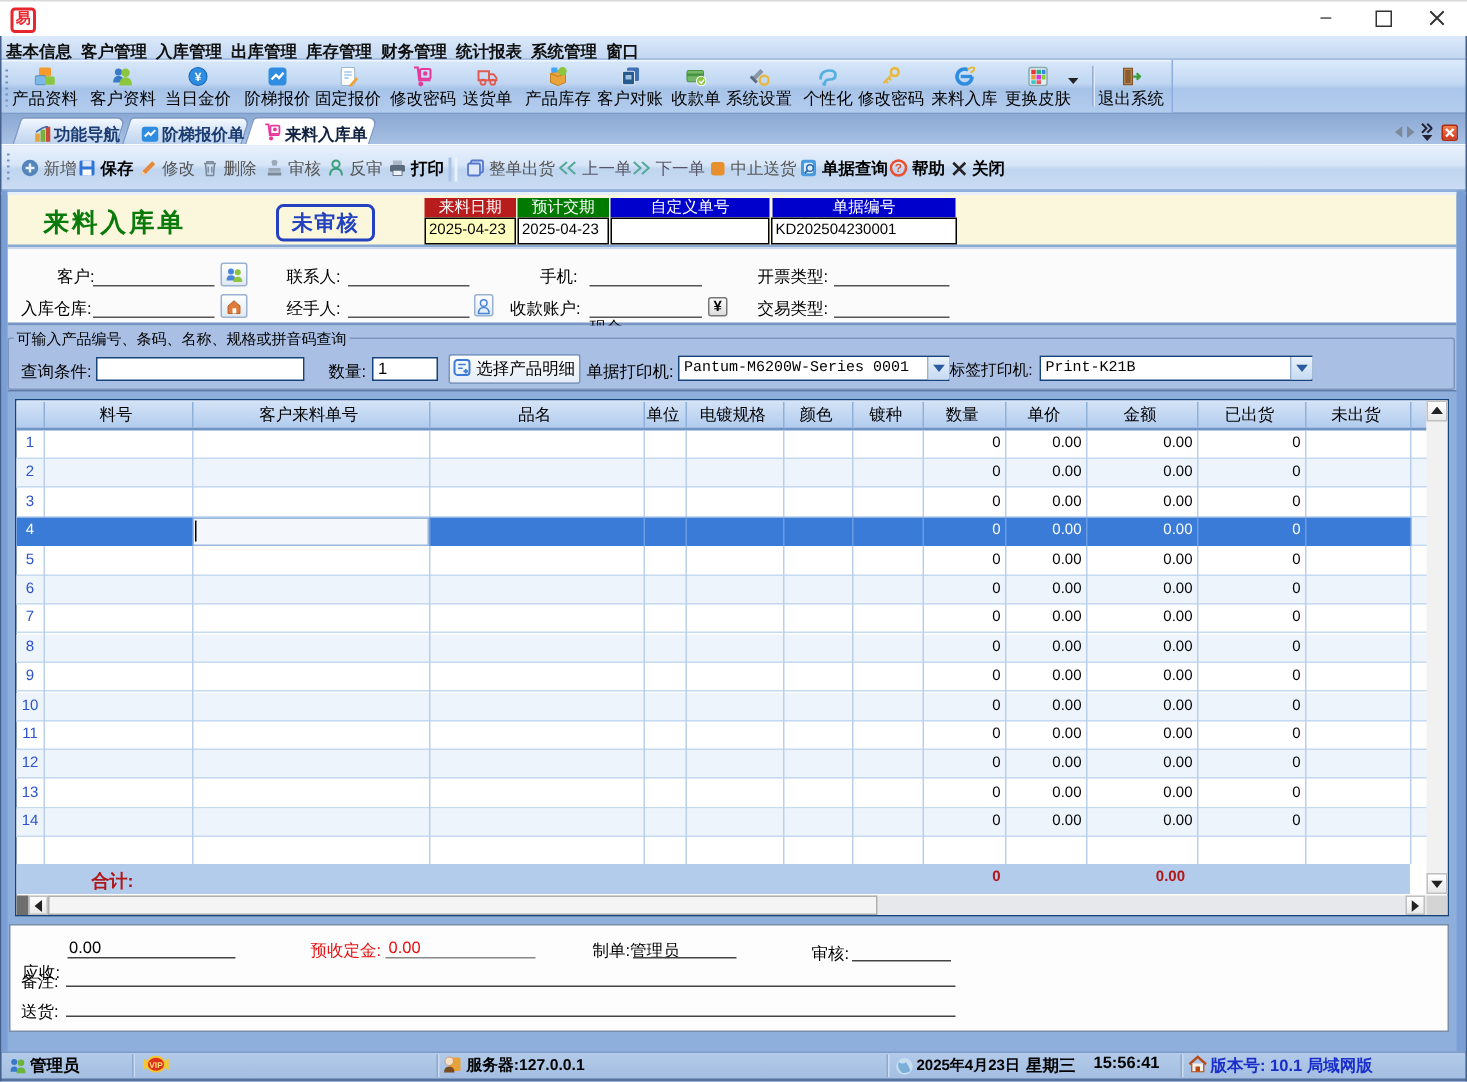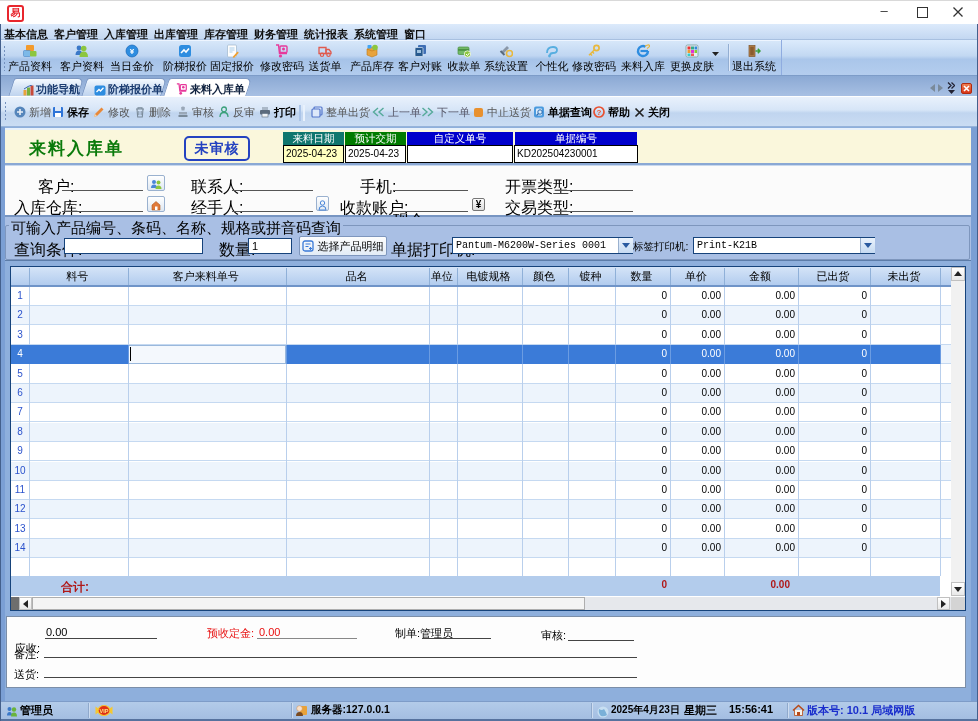--- a/index.html
+++ b/index.html
@@ -32,27 +32,27 @@
 .t2 b{color:#000;}
 .t2 .ic{display:inline-block;vertical-align:-2px;}
 
 #yellow{left:5px;top:130px;width:966px;height:35px;background:#faf7dc;border-bottom:2px solid #8aa8d4;box-sizing:border-box;}
 #formtitle{left:24px;top:7px;font-size:17px;font-weight:bold;color:#0a7a0a;letter-spacing:2px;}
 #stamp{left:179px;top:6px;width:62px;height:21px;border:2px solid #2442c0;border-radius:5px;color:#2442c0;font-size:14px;font-weight:bold;text-align:center;line-height:20px;letter-spacing:1px;}
 .hh{top:2px;height:13px;color:#fff;font-size:10.5px;text-align:center;line-height:13px;box-sizing:border-box;}
 .hv{top:15px;height:18px;background:#fff;border:1px solid #000;font-size:10px;white-space:nowrap;color:#000;line-height:16px;box-sizing:border-box;padding-left:2px;}
 
 #fields{left:5px;top:165px;width:966px;height:52px;background:#fbfbfb;border-top:1px solid #c8d8ee;border-bottom:2px solid #7795c2;box-sizing:border-box;}
-.flabel{font-size:16px;color:#000;white-space:nowrap;}
+.flabel{font-size:11px;color:#000;white-space:nowrap;}
 .fline{border-bottom:1px solid #555;height:1px;}
 .fbtn{width:18px;height:16px;background:linear-gradient(#ffffff,#dfe8f2);border:1px solid #9ab1cf;border-radius:2px;box-sizing:border-box;text-align:center;}
 
 #query{left:5px;top:217px;width:966px;height:44px;background:#a9bfe4;border-bottom:1px solid #5c7ca8;box-sizing:border-box;}
 #fsborder{left:0px;top:8px;width:963px;height:33px;border:1px solid #7e96bd;border-radius:2px;}
-#fslegend{left:4px;top:2px;font-size:15px;color:#000;background:#a9bfe4;padding:0 2px;}
+#fslegend{left:4px;top:2px;font-size:10px;color:#000;background:#a9bfe4;padding:0 2px;}
 .qinput{background:#fff;border:1px solid #16437b;box-sizing:border-box;font-size:11px;}
 
 #grid{left:10px;top:266px;width:956px;height:345px;background:#fff;border:1px solid #16437b;box-sizing:border-box;}
 .gh{font-size:11px;color:#000;text-align:center;}
 .grow{left:0;width:941px;height:19px;border-bottom:1px solid #c5d9f1;box-sizing:border-box;}
 .grow.alt{background:#edf4fc;}
 .gnum{font-size:10px;color:#2b52cc;width:18px;text-align:center;}
 .gval{font-size:10px;color:#000;text-align:right;}
 #selrow{background:#3b7bd8;}
 .gcolv{width:1px;background:#b9cfec;}
@@ -351,21 +351,21 @@
         </svg> <b>帮助</b></div>
 <div class="abs t2" style="left:634px;top:105px;"><svg class="ic" width="11" height="11" viewBox="0 0 11 11">
           <path d="M1.5 1.5 L9.5 9.5 M9.5 1.5 L1.5 9.5" stroke="#222" stroke-width="1.7"></path>
         </svg> <b>关闭</b></div>
 </div>
 
 <div class="abs" style="left:0;top:128px;width:978px;height:2px;background:#e8f1fb;"></div>
 <div class="abs" id="yellow">
   <div class="abs" id="formtitle">来料入库单</div>
   <div class="abs" id="stamp">未审核</div>
-  <div class="abs hh" style="left:278px;width:61px;background:#0f766e;">来料日期</div>
+  <div class="abs hh" style="left:278px;width:61px;background:#b91c1c;">来料日期</div>
   <div class="abs hh" style="left:340px;width:61px;background:#007b00;">预计交期</div>
   <div class="abs hh" style="left:402px;width:106px;background:#0000cc;">自定义单号</div>
   <div class="abs hh" style="left:510px;width:122px;background:#0000cc;">单据编号</div>
   <div class="abs hv" style="left:278px;width:61px;background:#ffffc0;">2025-04-23</div>
   <div class="abs hv" style="left:340px;width:61px;">2025-04-23</div>
   <div class="abs hv" style="left:402px;width:106px;"></div>
   <div class="abs hv" style="left:509px;width:124px;">KD202504230001</div>
 </div>
 
 <div class="abs" id="fields"></div>

